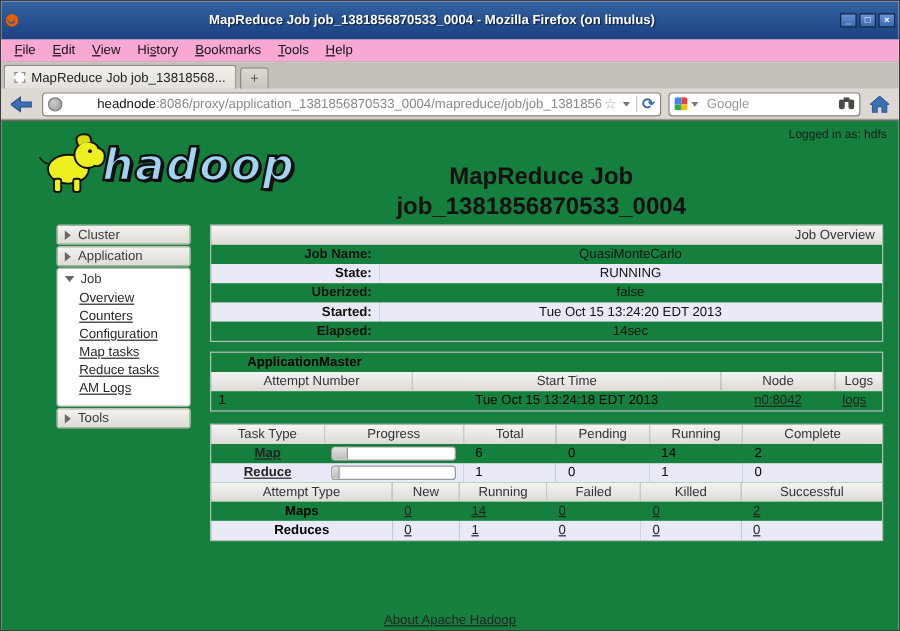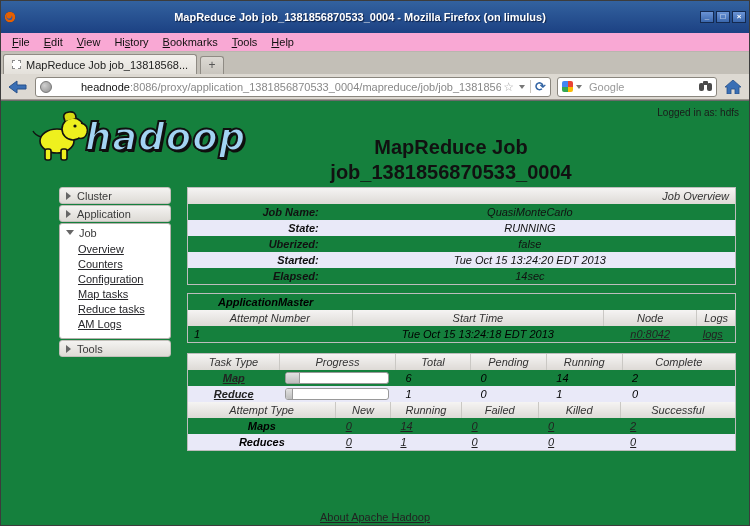--- a/index.html
+++ b/index.html
@@ -44,33 +44,33 @@
 
   
   .content { flex: 1; background: #15803d; border-top: 1px solid #6a6a6a; position: relative; overflow: hidden; }
   .logged-in { position: absolute; top: 6px; right: 10px; color: #1a1a1a; font-size: 10px; }
   .page-header { position: relative; height: 86px; }
   .logo { position: absolute; left: 28px; top: 8px; display: flex; align-items: center; }
   .logo-text { font-family: "DejaVu Sans", sans-serif; font-weight: bold; font-style: italic; font-size: 37px; letter-spacing: 1px; color: #a3d3f3; -webkit-text-stroke: 2px #101010; text-shadow: 2px 2px 0 #0e0e0e; margin-left: -6px; }
   .page-title { position: absolute; left: 150px; width: 600px; top: 18px; text-align: center; font-size: 20px; font-weight: bold; color: #111; line-height: 1.25; margin-top: 16px; }
 
   .page-body { display: flex; align-items: flex-start; }
-  .sidebar { width: 146px; margin-left: 24px; flex: 0 0 auto; padding-left: 34px; }
+  .sidebar { width: 146px; margin-left: 12px; flex: 0 0 auto; padding-left: 34px; }
   .nav-section { background: linear-gradient(#f4f3f1,#dedbd6); border: 1px solid #c2bfba; border-radius: 3px; height: 17px; display: flex; align-items: center; padding: 0 6px; margin-bottom: 1px; color: #3a3a3a; }
   .tri-right { width: 0; height: 0; border-top: 4px solid transparent; border-bottom: 4px solid transparent; border-left: 5px solid #666; margin-right: 6px; }
   .tri-down { width: 0; height: 0; border-left: 4px solid transparent; border-right: 4px solid transparent; border-top: 5px solid #666; margin-right: 5px; }
   .nav-expanded { background: #fff; border: 1px solid #b4b1ac; border-radius: 3px; margin-bottom: 1px; padding-bottom: 6px; }
   .nav-expanded .nav-section { background: none; border: none; margin: 0; }
   .nav-links { padding-left: 18px; }
   .nav-links a { display: block; color: #26262a; text-decoration: underline; line-height: 14px; margin: 1px 0; }
 
   .main { flex: 1; margin: 0 13px 0 16px; min-width: 0; }
   table { border-collapse: collapse; width: 100%; font-size: 11px; }
   .tbl-box { border: 1px solid #bdbdbd; margin-bottom: 8px; }
-  th, td { padding: 1px 6px; height: 16px; font-style: italic; }
+  th, td { padding: 1px 6px; height: 16px; }
   .hdr-row th { background: linear-gradient(#f5f4f3,#dddad6); color: #333; font-weight: normal; border-left: 1px solid #cac8c4; border-right: 1px solid #cac8c4; text-align: center; }
   .hdr-row th:first-child { border-left: none; } .hdr-row th:last-child { border-right: none; }
   .row-alt { background: #e9e9f8; }
   .lbl { text-align: right; font-weight: bold; color: #111; white-space: nowrap; }
   .val { text-align: center; color: #111; }
   a.dlink { color: #222; text-decoration: underline; }
   .bold-link { font-weight: bold; }
   .am-title { font-weight: bold; padding-left: 30px; }
   .pbar { width: 104px; height: 12px; border: 1px solid #999; border-radius: 3px; background: #fff; overflow: hidden; }
   .pfill { height: 100%; background: linear-gradient(#e2e2e2,#bdbdbd); border-right: 1px solid #9a9a9a; }

